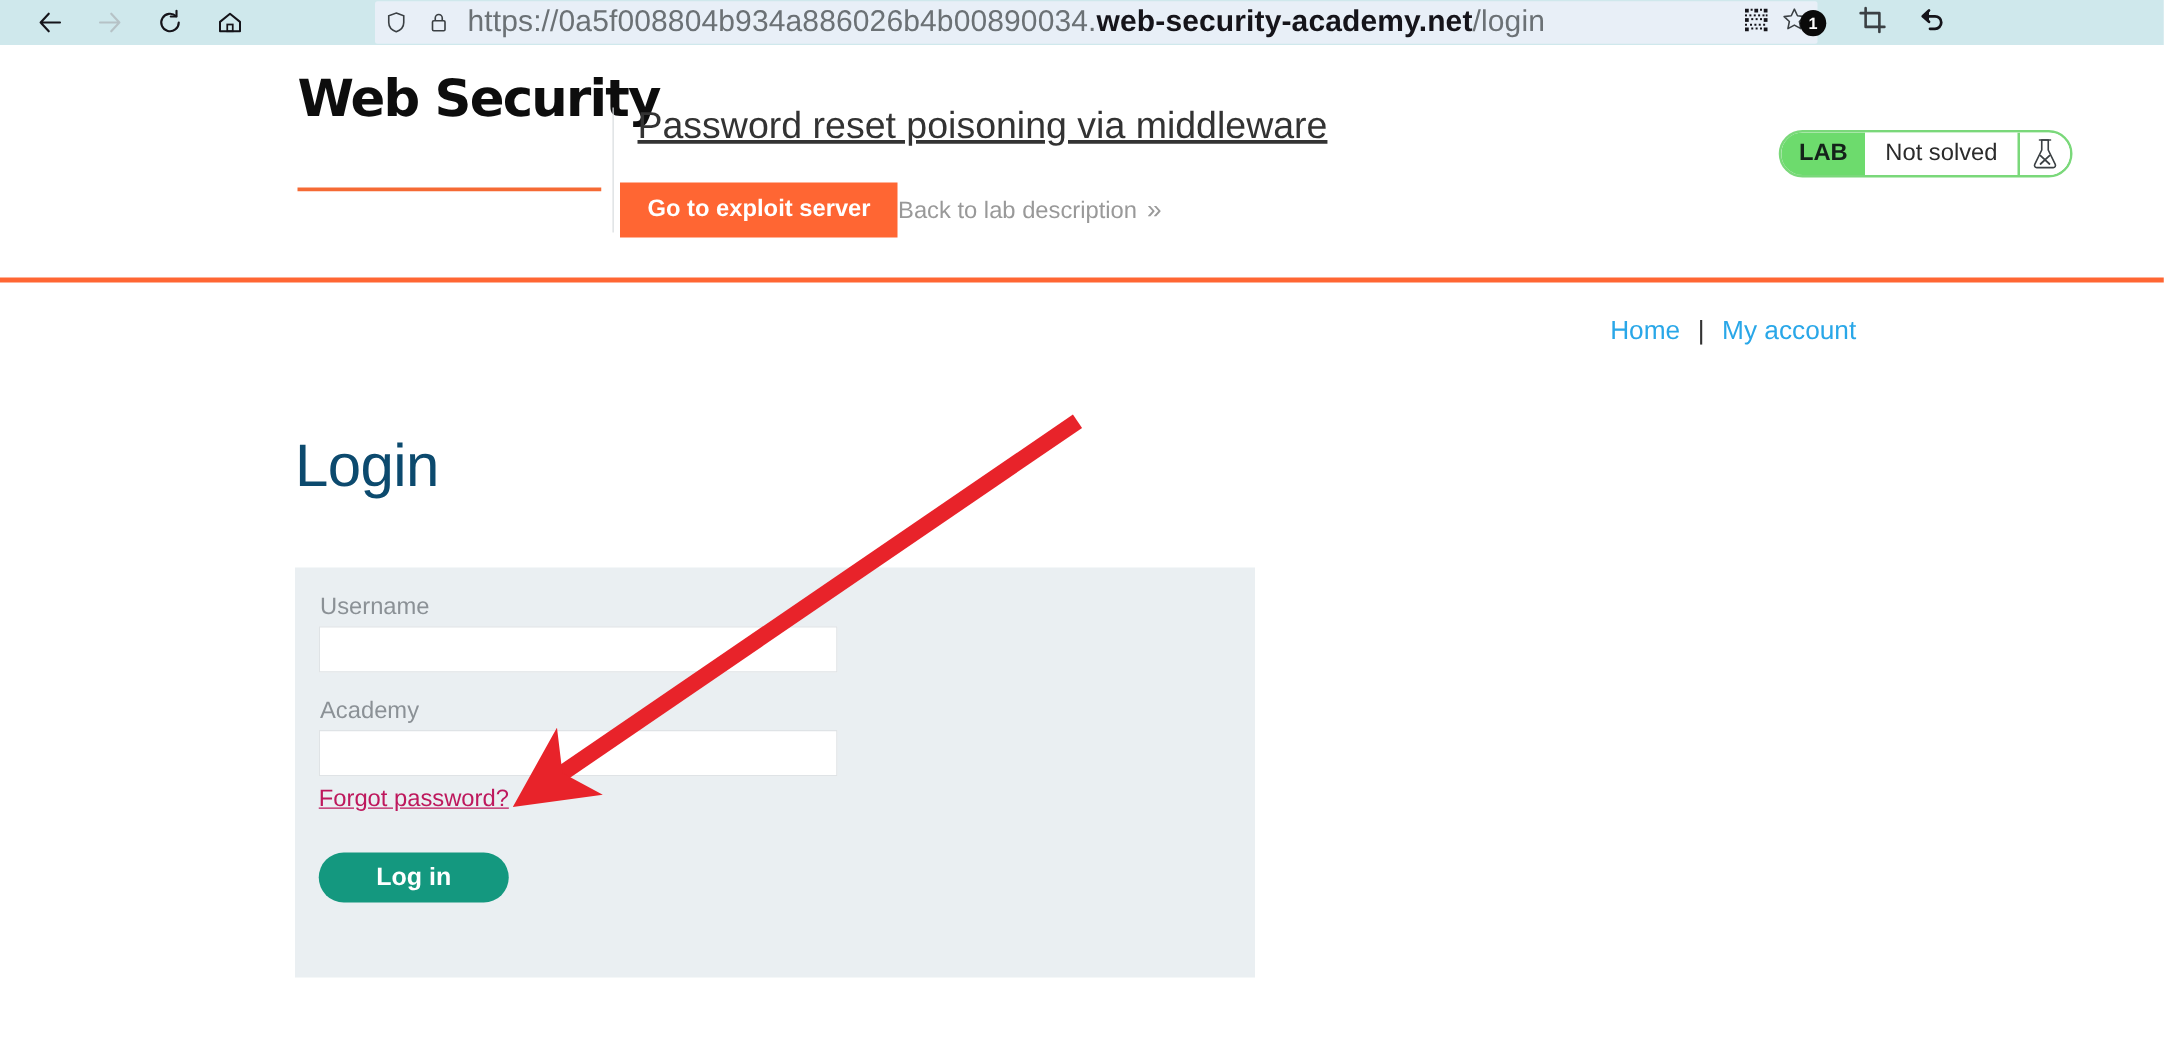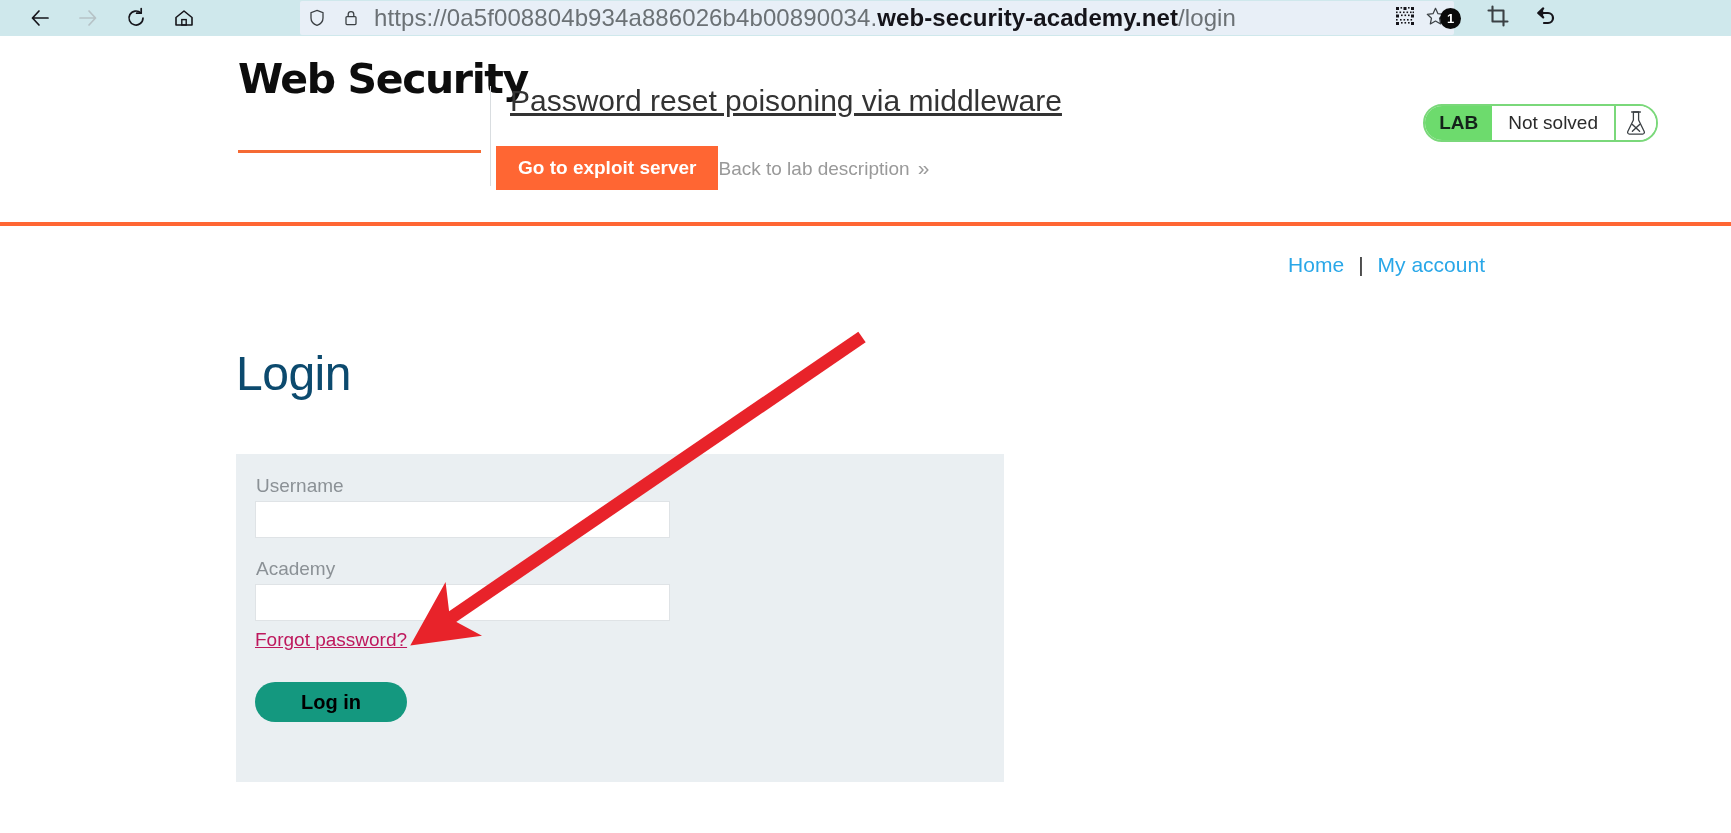--- a/index.html
+++ b/index.html
@@ -184,21 +184,21 @@
   .in-pass  { top: 130px; }
 
   .forgot {
     position: absolute; left: 19px; top: 175px;
     color: #be185d; font-size: 19px;
     text-decoration: underline; cursor: pointer;
   }
   .login-btn {
     position: absolute; left: 19px; top: 228px;
     width: 152px; height: 40px;
-    background: #14987f; color: #000000;
+    background: #14987f; color: #ffffff;
     border: none; border-radius: 20px;
     font-size: 20px; font-weight: 700;
     font-family: "Liberation Sans", sans-serif;
     cursor: pointer;
   }
 
   
   .annot-arrow {
     position: absolute; left: 0; top: 0;
     width: 1731px; height: 833px;

